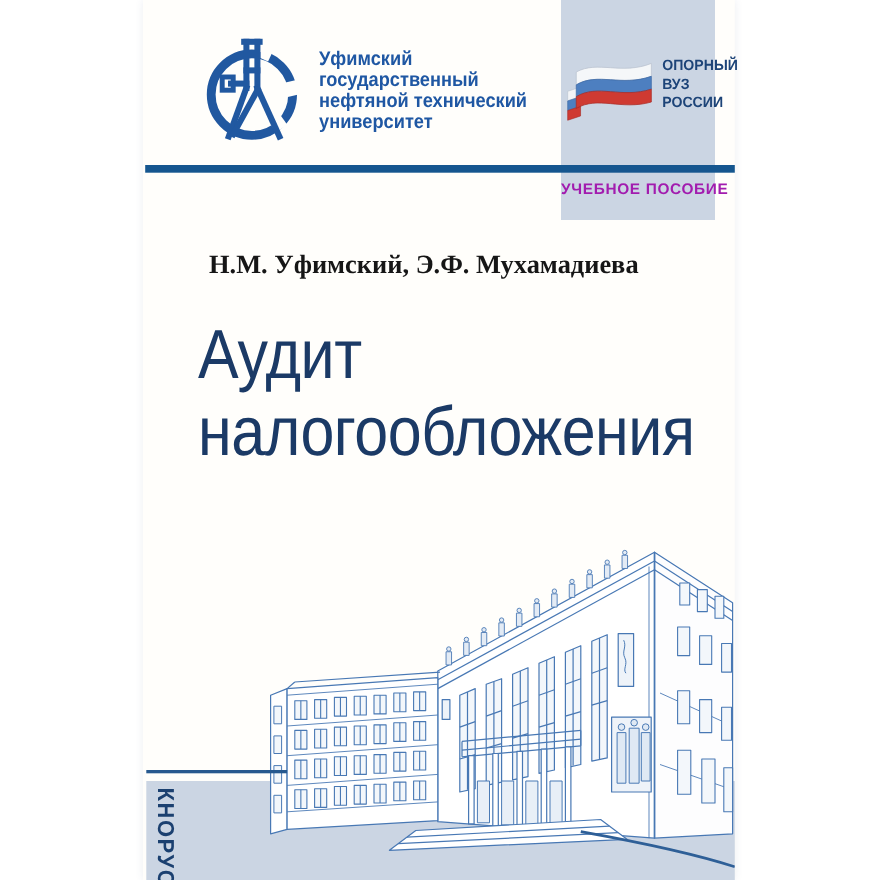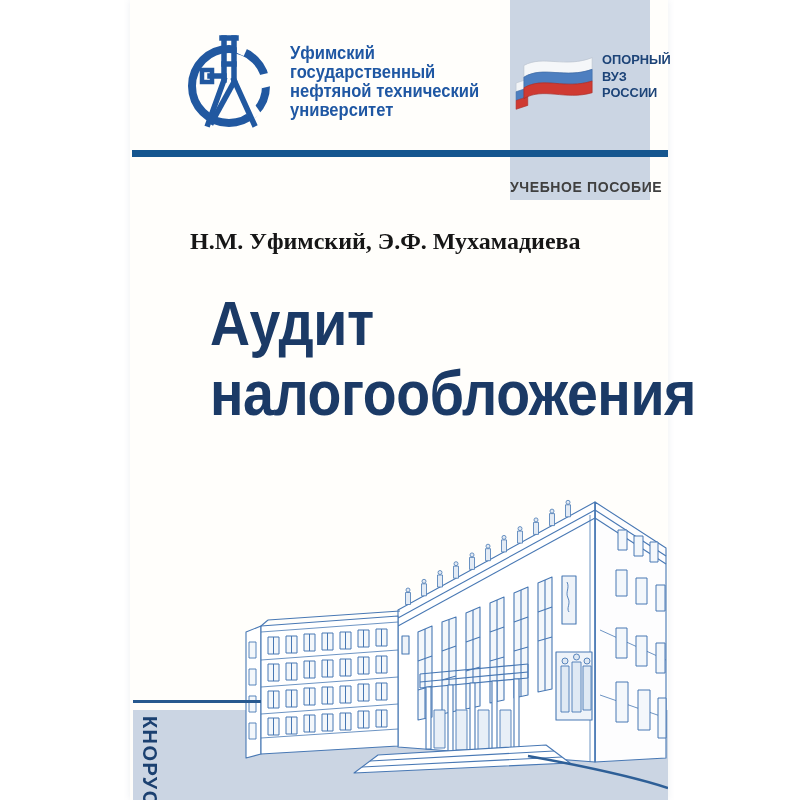--- a/index.html
+++ b/index.html
@@ -5,33 +5,33 @@
   html,body{margin:0;padding:0;}
   body{font-family:"Liberation Sans",sans-serif;background:#ffffff;}
   .stage{position:relative;width:800px;height:800px;background:#ffffff;overflow:hidden;}
   .cover{position:absolute;left:130px;top:0;width:538px;height:800px;background:#fffefb;
          box-shadow:0 0 7px rgba(70,90,130,0.10);}
   
   .badge-panel{position:absolute;left:380px;top:0;width:140px;height:200px;background:#cbd5e3;z-index:1;}
   .flag{position:absolute;left:4px;top:44px;}
   .badge-text{position:absolute;left:92px;top:52px;color:#1d4478;font-weight:bold;
               font-size:13.5px;line-height:16.5px;transform:scaleX(0.95);transform-origin:0 0;white-space:nowrap;}
-  .series-label{position:absolute;left:0;top:163px;width:100%;text-align:center;color:#404040;
-                font-weight:bold;font-size:14px;letter-spacing:0.6px;white-space:nowrap;margin-top:16px;}
+  .series-label{position:absolute;left:0;top:163px;width:100%;text-align:center;color:#a21caf;
+                font-weight:bold;font-size:14px;letter-spacing:0.6px;white-space:nowrap;}
   
   .top-rule{position:absolute;left:2px;right:0;top:150px;height:7px;background:#15568f;z-index:2;}
   
   .uni-logo{position:absolute;left:50px;top:30px;z-index:1;}
   .uni-name{position:absolute;left:160px;top:44px;color:#1f57a3;font-weight:bold;font-size:18px;
             line-height:19px;transform:scaleX(0.92);transform-origin:0 0;white-space:nowrap;z-index:1;}
   
   .authors{position:absolute;left:60px;top:228px;font-family:"Liberation Serif",serif;font-weight:bold;
            font-size:24px;color:#161616;white-space:nowrap;}
-  .title{position:absolute;left:50px;top:288px;color:#1b3a66;font-weight:bold;font-size:63px;
-         line-height:70px;letter-spacing:-0.5px;margin-left:30px;}
+  .title{position:absolute;left:50px;top:288px;color:#1b3a66;font-weight:normal;font-size:63px;
+         line-height:70px;letter-spacing:-0.5px;}
   .title .line{transform:scaleX(0.88);transform-origin:0 0;white-space:nowrap;}
   
   .bottom-band{position:absolute;left:3px;right:0;top:710px;bottom:0;background:#cbd5e3;z-index:1;}
   .bottom-rule{position:absolute;left:3px;top:700px;width:128px;height:3px;background:#27598f;z-index:3;}
   .publisher{position:absolute;left:32px;top:716px;color:#1b4070;font-weight:bold;font-size:21px;
              letter-spacing:1.5px;transform:rotate(90deg) scaleX(0.95);transform-origin:0 0;white-space:nowrap;z-index:3;}
   .building{position:absolute;left:98px;top:470px;z-index:2;}
 </style>
 </head>
 <body>

